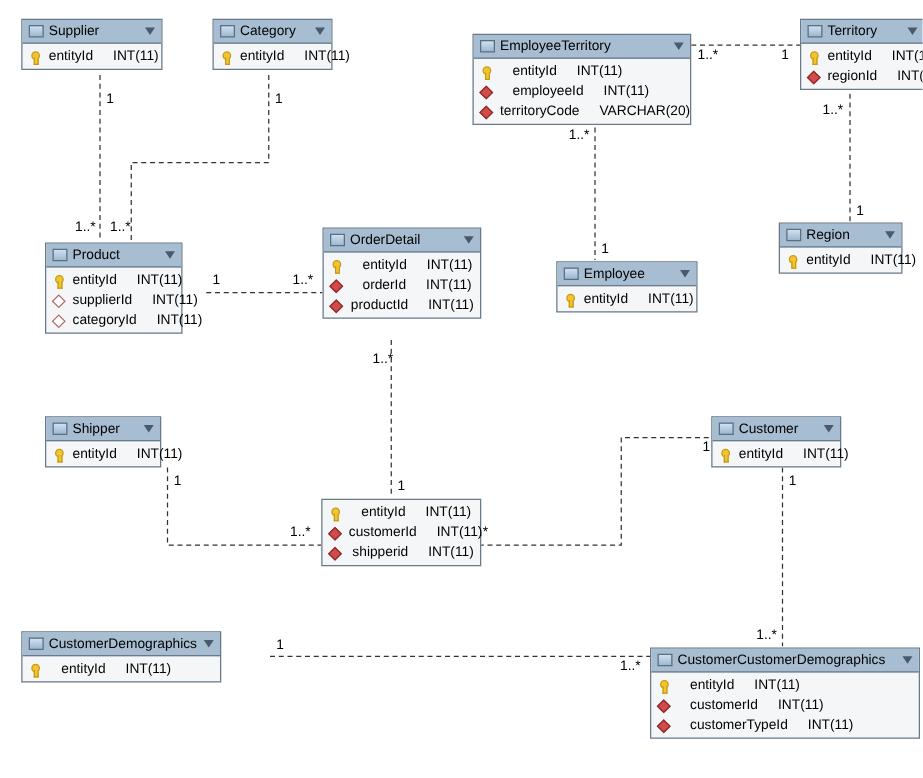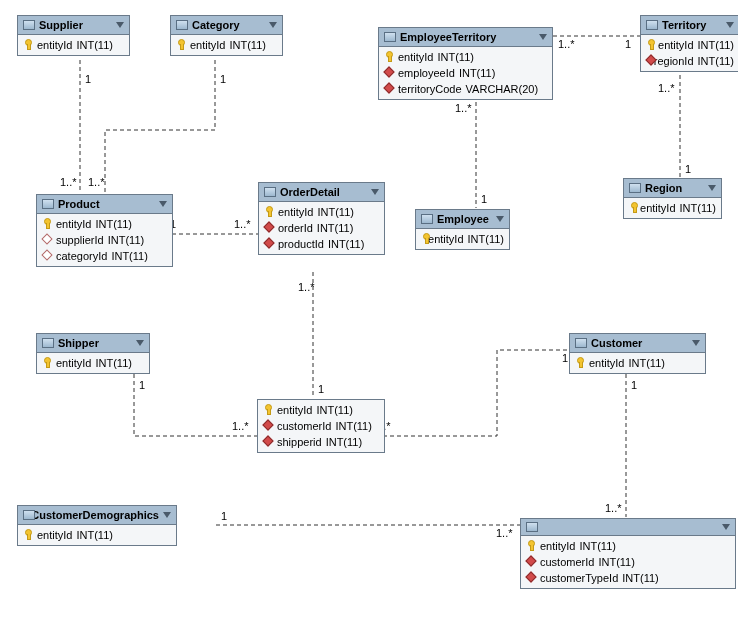--- a/index.html
+++ b/index.html
@@ -17,21 +17,21 @@
   .entity {
     position: absolute;
     border: 1px solid #6a7a8a;
     background: #f4f6f8;
     box-sizing: border-box;
   }
   .entity-header {
     background: #a7bdd1;
     border-bottom: 1px solid #6a7a8a;
     padding: 3px 5px;
-    font-weight: bold;
+    font-weight: normal;
     display: flex;
     align-items: center;
     gap: 4px;
     white-space: nowrap;
   }
   .entity-header .hdr-icon {
     display: inline-block;
     width: 12px; height: 10px;
     position: relative;
   }
@@ -43,24 +43,24 @@
   }
   .entity-header .chev {
     margin-left:auto;
     width:0;height:0;
     border-left:4px solid transparent;
     border-right:4px solid transparent;
     border-top:6px solid #4a5a6a;
   }
   .entity-body { padding: 2px 0; }
   .row {
-    display:flex; align-items:flex-start;
+    display:flex; align-items:flex-end;
     padding: 2px 5px;
     white-space: nowrap;
-    gap:4px;
+    gap:16px;
   }
   .ico { width:10px; height:10px; display:inline-block; position:relative; }
   .ico.pk::before {
     content:""; position:absolute; left:2px; top:0;
     width:5px; height:5px; background:#f3c430; border-radius:50%;
     border:1px solid #c49a16;
   }
   .ico.pk::after {
     content:""; position:absolute; left:4px; top:5px;
     width:2px; height:5px; background:#f3c430; border:1px solid #c49a16;
@@ -135,21 +135,21 @@
   </div>
   <div class="entity-body">
     <div class="row">
       <span class="ico pk"></span>
       <span>entityId</span>
       <span>INT(11)</span>
     </div>
   </div>
 </div>
 
-<div class="entity" style="left:170px; top:15px; width:113px">
+<div class="entity" style="left:170px; top:15px; width:96px">
   <div class="entity-header">
     <span class="hdr-icon"></span>
     <span>Category</span>
     <span class="chev"></span>
   </div>
   <div class="entity-body">
     <div class="row">
       <span class="ico pk"></span>
       <span>entityId</span>
       <span>INT(11)</span>
@@ -195,21 +195,21 @@
         <span>INT(11)</span>
       </div>
     <div class="row">
         <span class="ico fk"></span>
         <span>regionId</span> 
         <span>INT(11)</span>
       </div>
   </div>
 </div>
 
-<div class="entity" style="left:36px; top:194px; width:137px">
+<div class="entity" style="left:36px; top:194px; width:110px">
   <div class="entity-header">
     <span class="hdr-icon"></span>
     <span>Product</span>
     <span class="chev"></span>
   </div>
   <div class="entity-body">
     <div class="row">
         <span class="ico pk"></span>
         <span>entityId</span> 
         <span>INT(11)</span>
@@ -245,21 +245,21 @@
         <span>INT(11)</span>
       </div>
     <div class="row">
         <span class="ico fk"></span>
         <span>productId</span> 
         <span>INT(11)</span>
       </div>
   </div>
 </div>
 
-<div class="entity" style="left:415px; top:209px; width:95px">
+<div class="entity" style="left:445px; top:209px; width:113px">
   <div class="entity-header">
     <span class="hdr-icon"></span>
     <span>Employee</span>
     <span class="chev"></span>
   </div>
   <div class="entity-body">
     <div class="row">
         <span class="ico pk"></span>
         <span>entityId</span> 
         <span>INT(11)</span>
@@ -275,21 +275,21 @@
   </div>
   <div class="entity-body">
     <div class="row">
         <span class="ico pk"></span>
         <span>entityId</span> 
         <span>INT(11)</span>
       </div>
   </div>
 </div>
 
-<div class="entity" style="left:36px; top:333px; width:114px">
+<div class="entity" style="left:36px; top:333px; width:93px">
   <div class="entity-header">
     <span class="hdr-icon"></span>
     <span>Shipper</span>
     <span class="chev"></span>
   </div>
   <div class="entity-body">
     <div class="row">
         <span class="ico pk"></span>
         <span>entityId</span> 
         <span>INT(11)</span>
@@ -310,21 +310,21 @@
         <span>INT(11)</span>
       </div>
     <div class="row">
         <span class="ico fk"></span>
         <span>shipperid</span> 
         <span>INT(11)</span>
       </div>
   </div>
 </div>
 
-<div class="entity" style="left:569px; top:333px; width:137px">
+<div class="entity" style="left:569px; top:333px; width:104px">
   <div class="entity-header">
     <span class="hdr-icon"></span>
     <span>Customer</span>
     <span class="chev"></span>
   </div>
   <div class="entity-body">
     <div class="row">
         <span class="ico pk"></span>
         <span>entityId</span> 
         <span>INT(11)</span>
@@ -343,20 +343,21 @@
         <span class="ico pk"></span>
         <span>entityId</span> 
         <span>INT(11)</span>
       </div>
   </div>
 </div>
 
 <div class="entity" style="left:520px; top:518px; width:216px">
   <div class="entity-header">
     <span class="hdr-icon"></span>
+    <span>CustomerCustomerDemographics</span>
     <span class="chev"></span>
   </div>
   <div class="entity-body">
     <div class="row">
         <span class="ico pk"></span>
         <span>entityId</span> 
         <span>INT(11)</span>
       </div>
     <div class="row">
         <span class="ico fk"></span>

